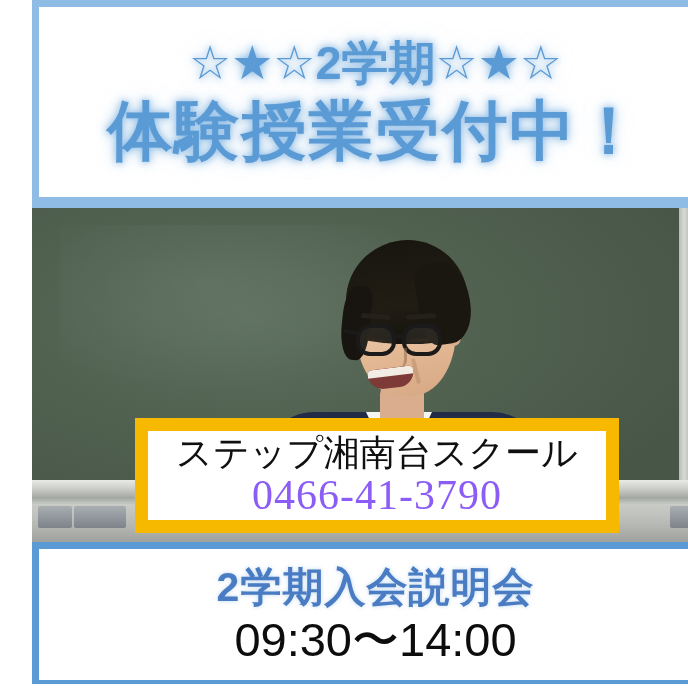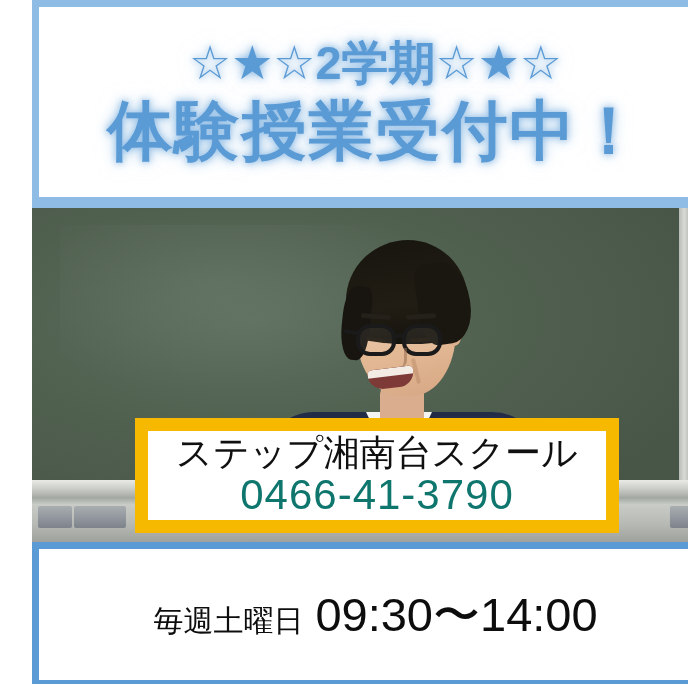--- a/index.html
+++ b/index.html
@@ -399,25 +399,26 @@
     box-sizing: border-box;
   }
   .school-name {
     font-size: 36px;
     color: #101010;
     line-height: 1.06;
     white-space: nowrap;
   }
   .phone-number {
     font-size: 42px;
-    color: #0f766e;
+    color: #8b5cf6;
     line-height: 1.06;
     letter-spacing: 1px;
     white-space: nowrap;
     margin-top: 1px;
+    font-family: Liberation Serif, serif;
   }
 
   
   .bottom-banner {
     position: absolute;
     left: 0;
     top: 542px;
     width: 688px;
     height: 146px;
     box-sizing: border-box;
@@ -522,20 +523,20 @@
 
   <div class="contact-box">
     <div class="contact-inner">
       <div class="school-name">ステップ湘南台スクール</div>
       <div class="phone-number">0466-41-3790</div>
     </div>
   </div>
 
   <div class="bottom-banner">
     <div class="bottom-inner">
+      <div class="seminar-title">2学期入会説明会</div>
       <div class="seminar-time-row">
-        <span class="seminar-day">毎週土曜日</span>
         <span class="seminar-time">09:30〜14:00</span>
       </div>
     </div>
   </div>
 
 </div>
 
 </body></html>

